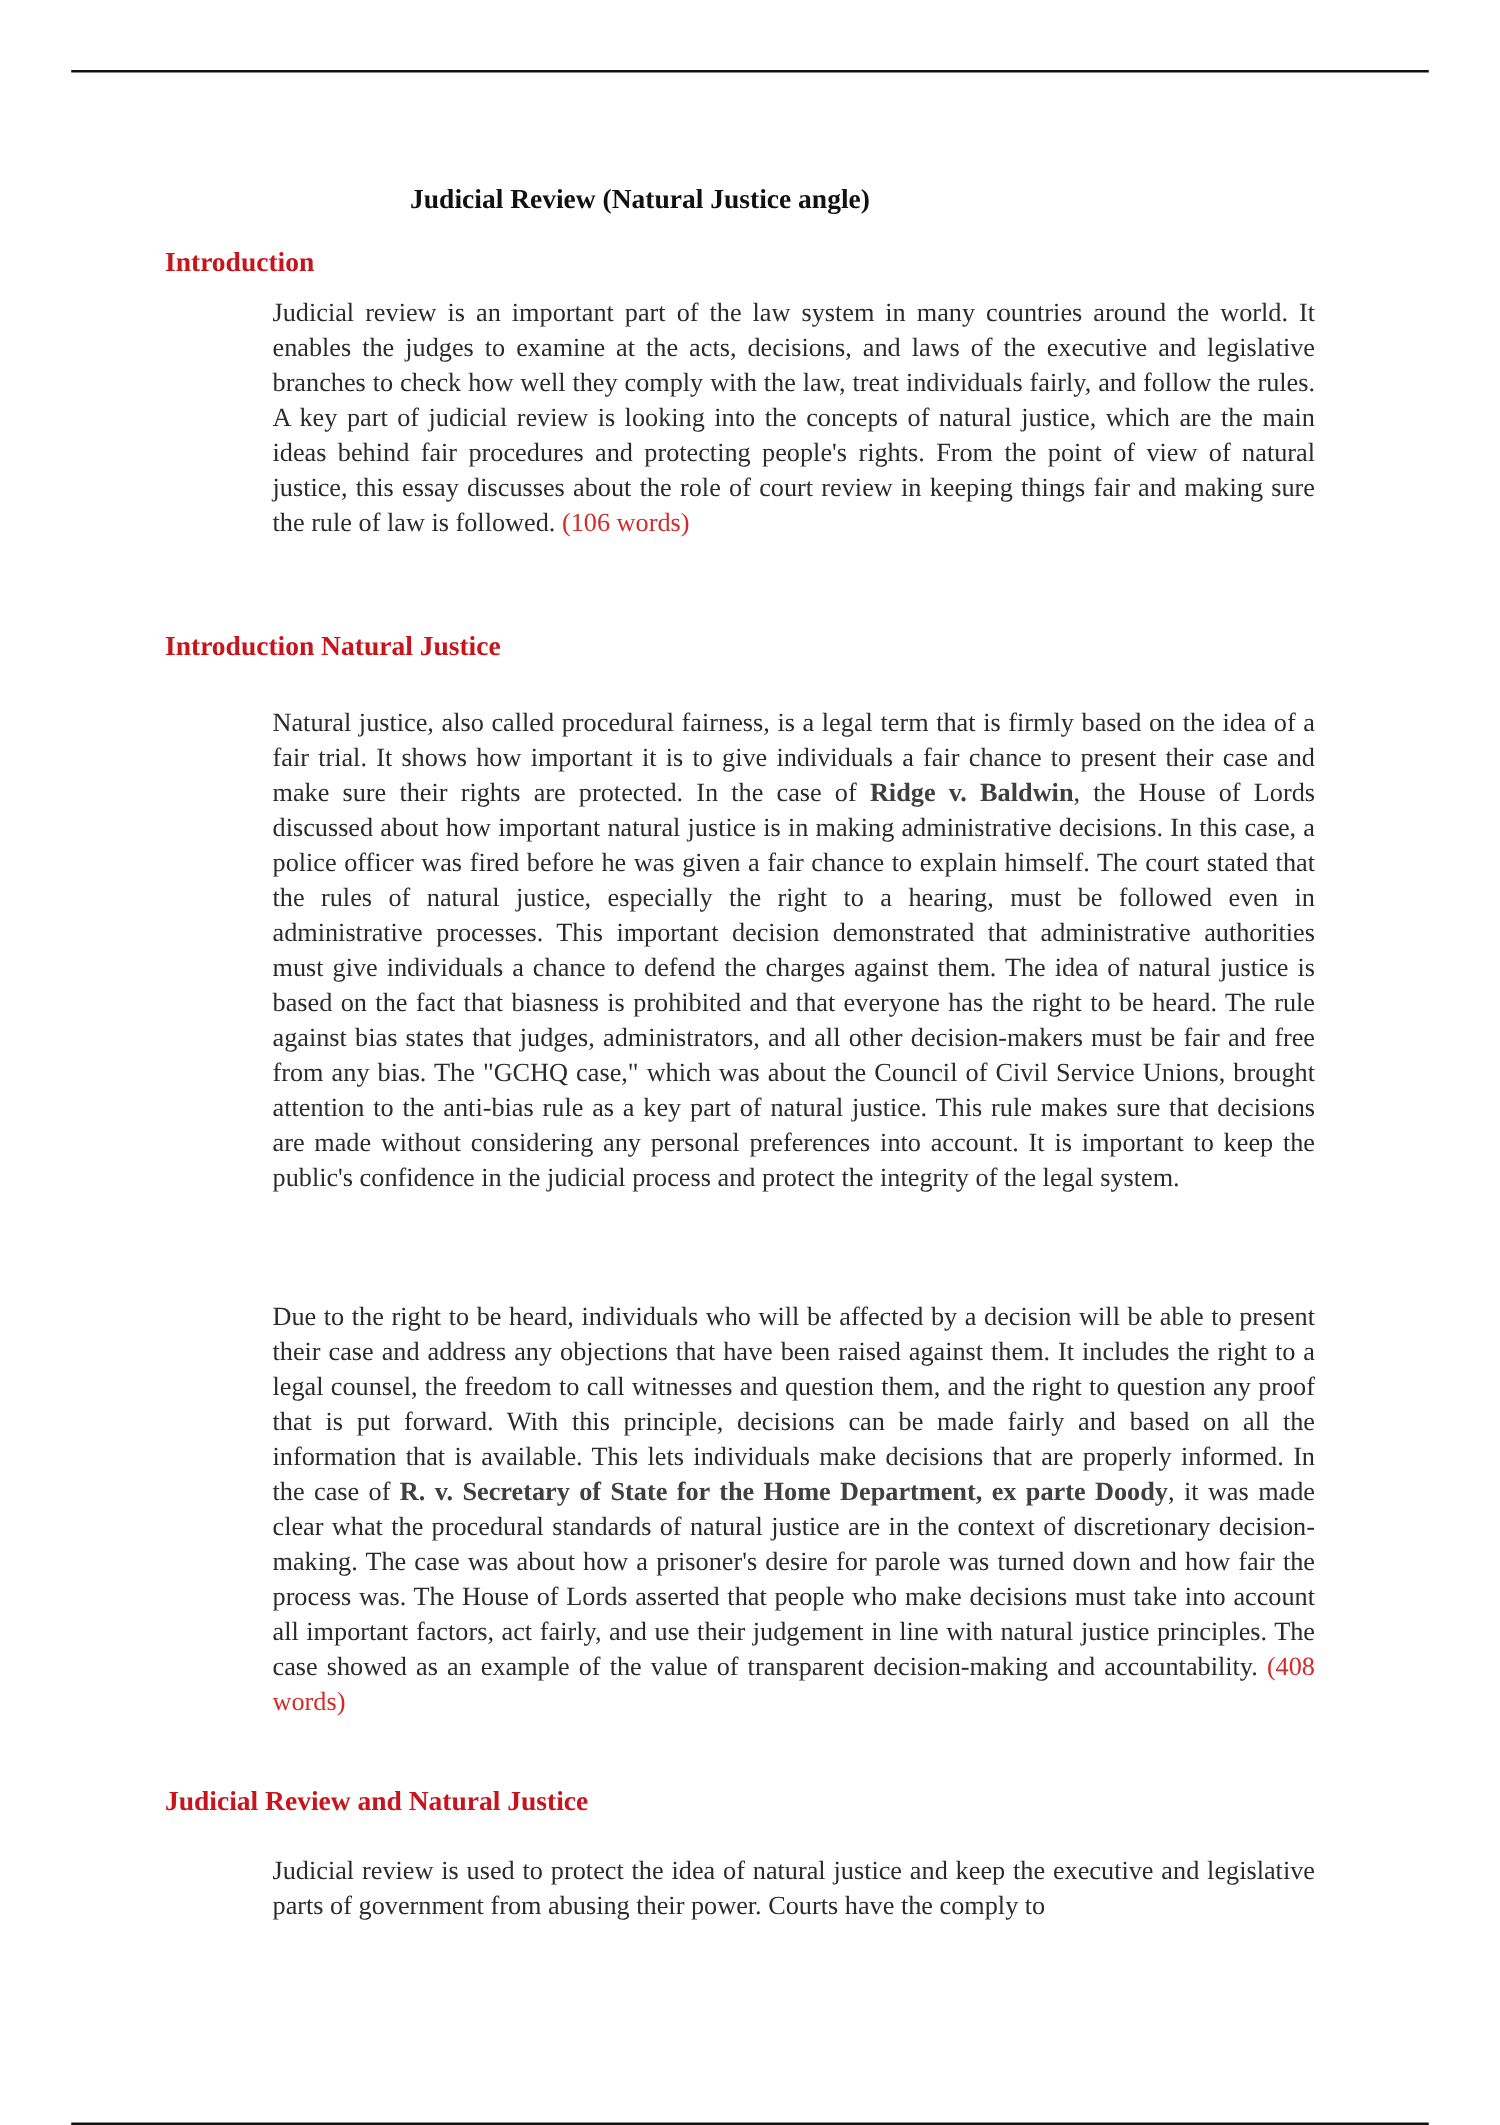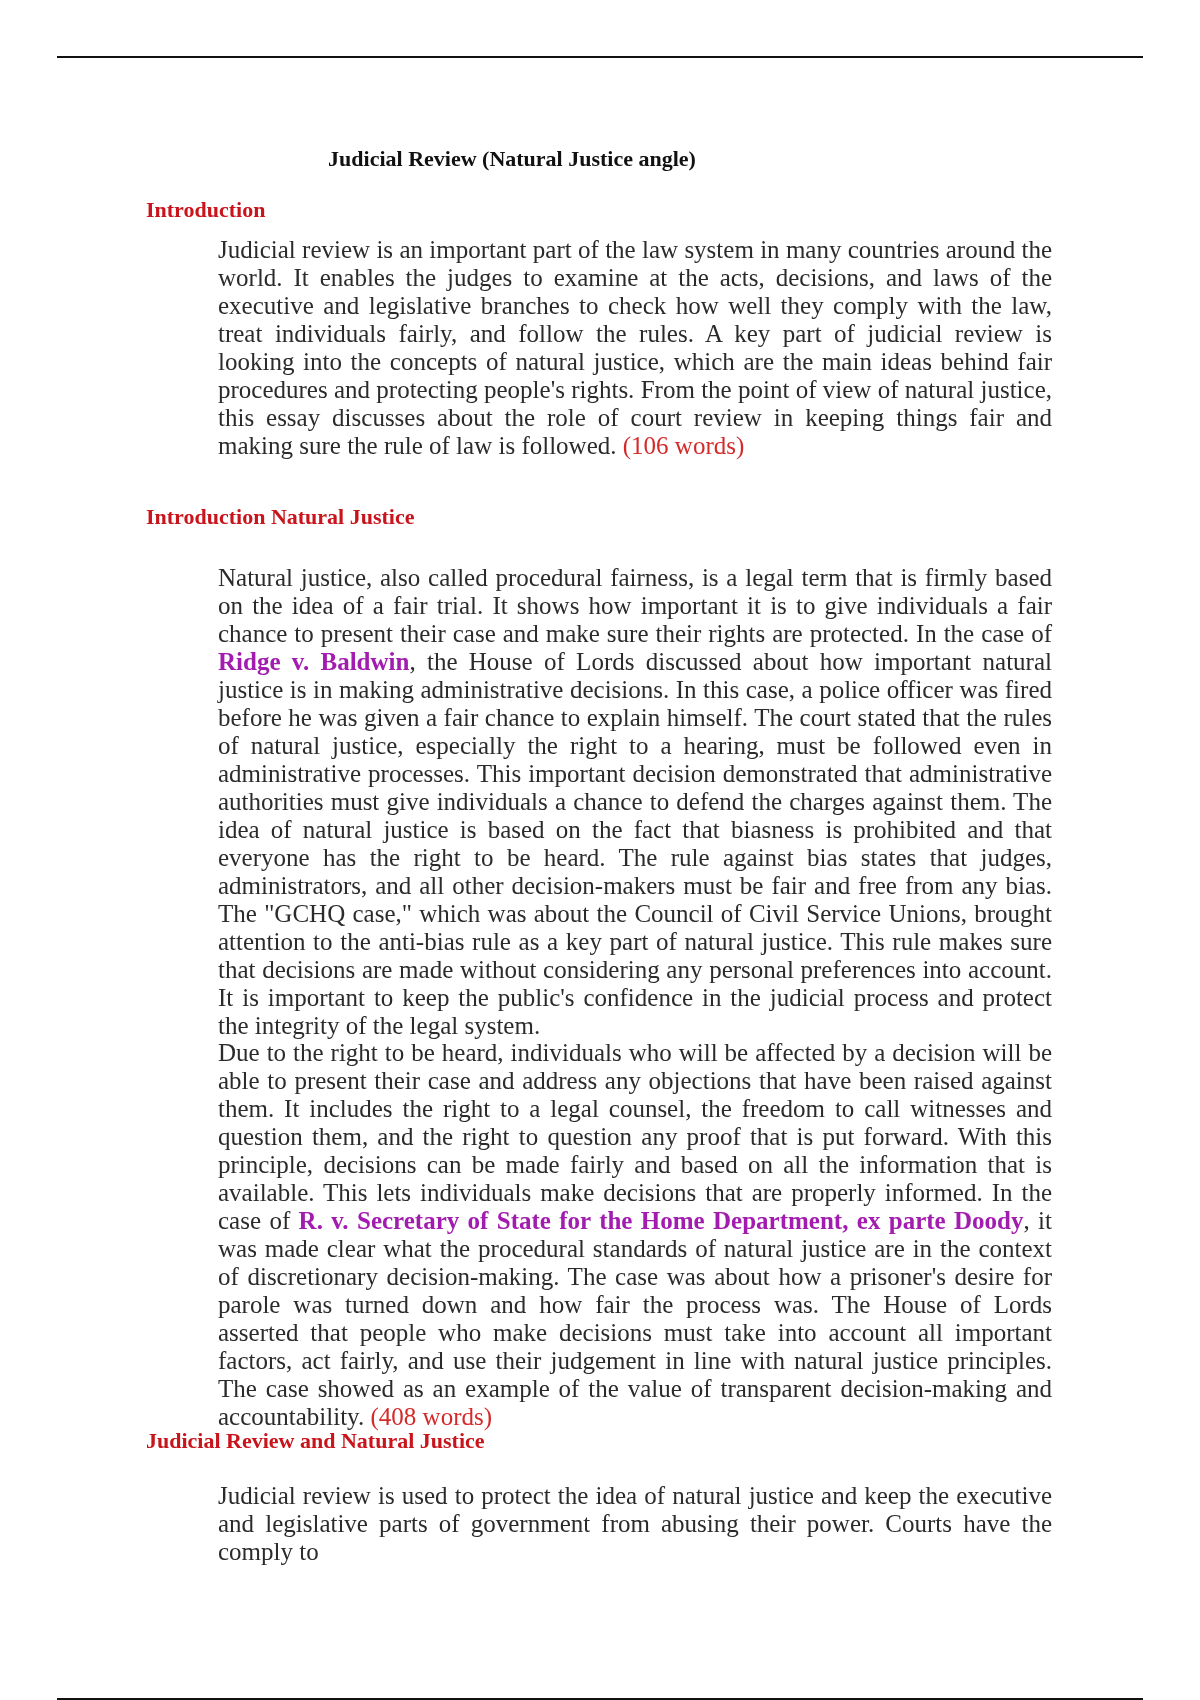--- a/index.html
+++ b/index.html
@@ -17,29 +17,29 @@
     }
     .rule-bottom {
       position: absolute; left: 57px; top: 1698px; width: 1086px; height: 0;
       border-top: 2px solid #111;
     }
     .doc-title {
       position: absolute; left: 0; top: 146px; width: 1024px;
       text-align: center; font-weight: bold; font-size: 22px; color: #111;
     }
     .heading {
-      position: absolute; left: 146px;
+      position: absolute; left: 132px;
       font-weight: bold; font-size: 22px; color: #c9141c;
     }
     .para {
       position: absolute; left: 218px; width: 834px;
-      font-size: 25px; line-height: 28px; text-align: justify;
+      font-size: 21px; line-height: 28px; text-align: justify;
       color: #2b2b2b;
     }
-    .para b { color: #a21caf; }
+    .para b { color: #404040; }
     .wordcount { color: #d42a2a; }
   </style>
 </head>
 <body>
 
 <div class="rule-top"></div>
 
 <div class="doc-title">Judicial Review (Natural Justice angle)</div>
 
 <div class="heading" style="top:197px;">Introduction</div>

